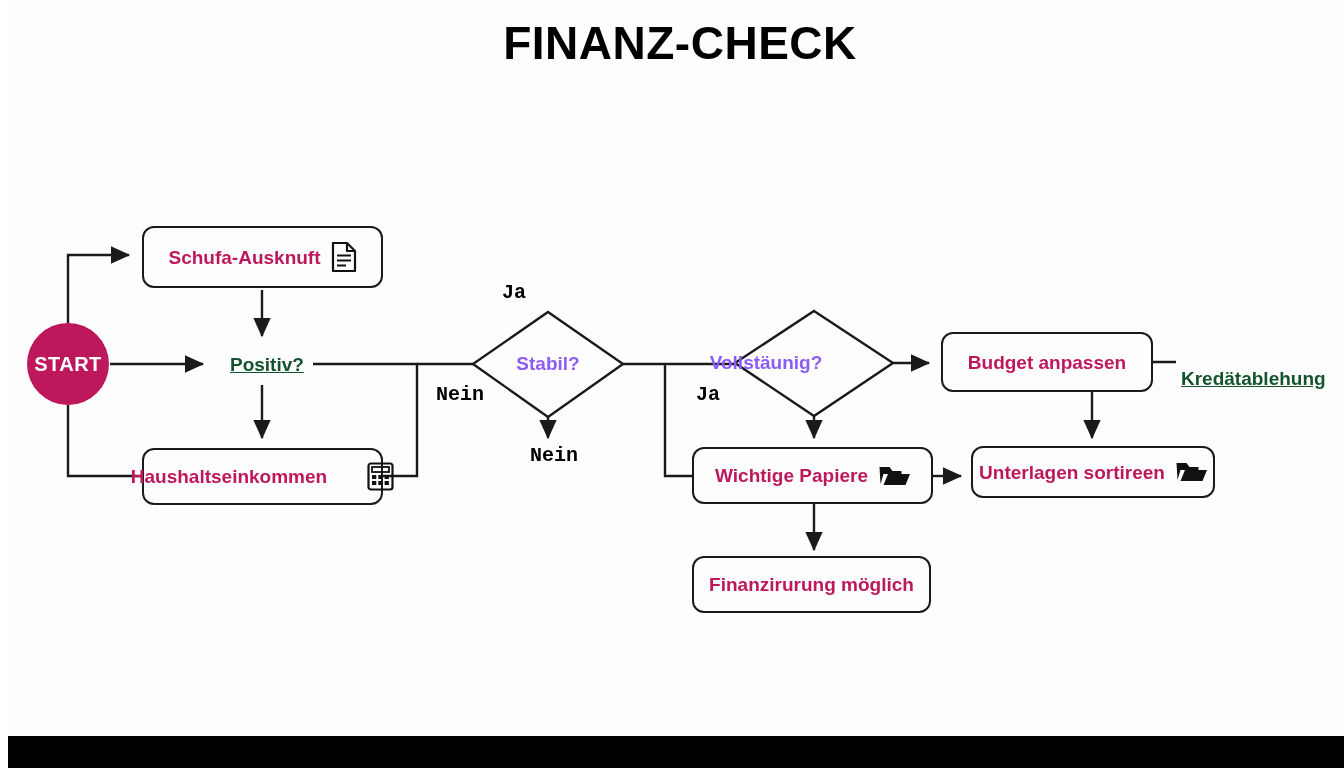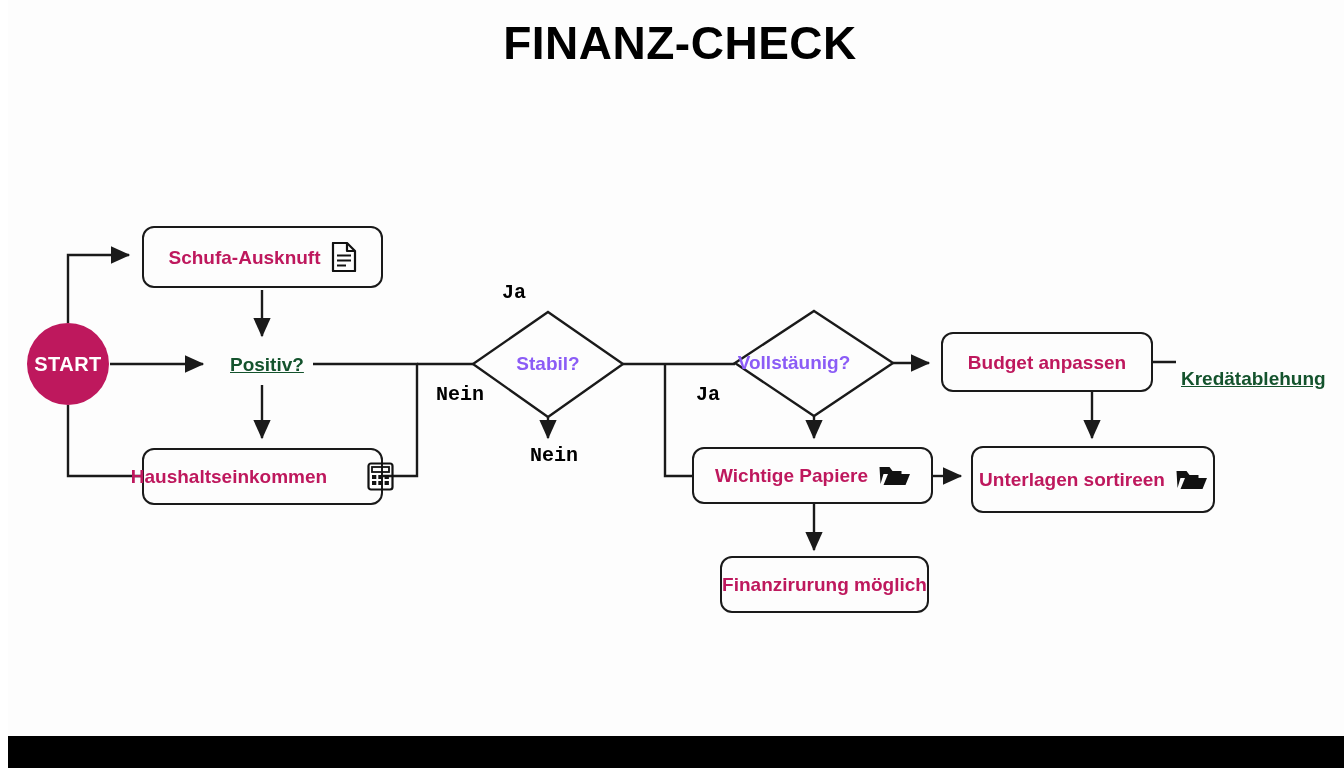--- a/index.html
+++ b/index.html
@@ -192,21 +192,21 @@
           <rect x="11.3" y="19" width="4.3" height="4"></rect>
           <rect x="17.6" y="19" width="4.3" height="4"></rect>
         </g>
       </svg>
     </span>
   </div>
 
   <div class="diamond-label" style="left:540px; top:364px;">
     <span>Stabil?</span>
   </div>
-  <div class="diamond-label" style="left:786px; top:363px;">
+  <div class="diamond-label" style="left:758px; top:363px;">
     <span>Vollstäunig?</span>
   </div>
 
   <div class="edge-label" style="left:494px; top:281px;">
     <span>Ja</span>
   </div>
   <div class="edge-label" style="left:428px; top:383px;">
     <span>Nein</span>
   </div>
   <div class="edge-label" style="left:522px; top:444px;">
@@ -227,29 +227,29 @@
   <div class="node" style="left:684px; top:447px; width:241px; height:57px;">
     <span class="nlabel">Wichtige Papiere</span>
     <span class="icon">
       <svg width="32" height="26" viewBox="0 0 32 26">
         <path d="M1.5,4 h10 l3,4 h9 v3 h-18 l-3,10 z" fill="#111"></path>
         <path d="M5.5,22 h22 l4.5,-11 h-22 z" fill="#111"></path>
       </svg>
     </span>
   </div>
 
-  <div class="node" style="left:963px; top:446px; width:244px; height:67px;text-align:right;">
+  <div class="node" style="left:963px; top:446px; width:244px; height:52px;text-align:right;">
     <span class="nlabel">Unterlagen sortireen</span>
     <span class="icon">
       <svg width="32" height="26" viewBox="0 0 32 26">
         <path d="M1.5,4 h10 l3,4 h9 v3 h-18 l-3,10 z" fill="#111"></path>
         <path d="M5.5,22 h22 l4.5,-11 h-22 z" fill="#111"></path>
       </svg>
     </span>
   </div>
 
-  <div class="node" style="left:712px; top:556px; width:209px; height:57px;">
+  <div class="node" style="left:684px; top:556px; width:239px; height:57px;">
     <span class="nlabel">Finanzirurung möglich</span>
   </div>
 
   <div id="bottom-bar"></div>
 
 </div>
 
 </body></html>

